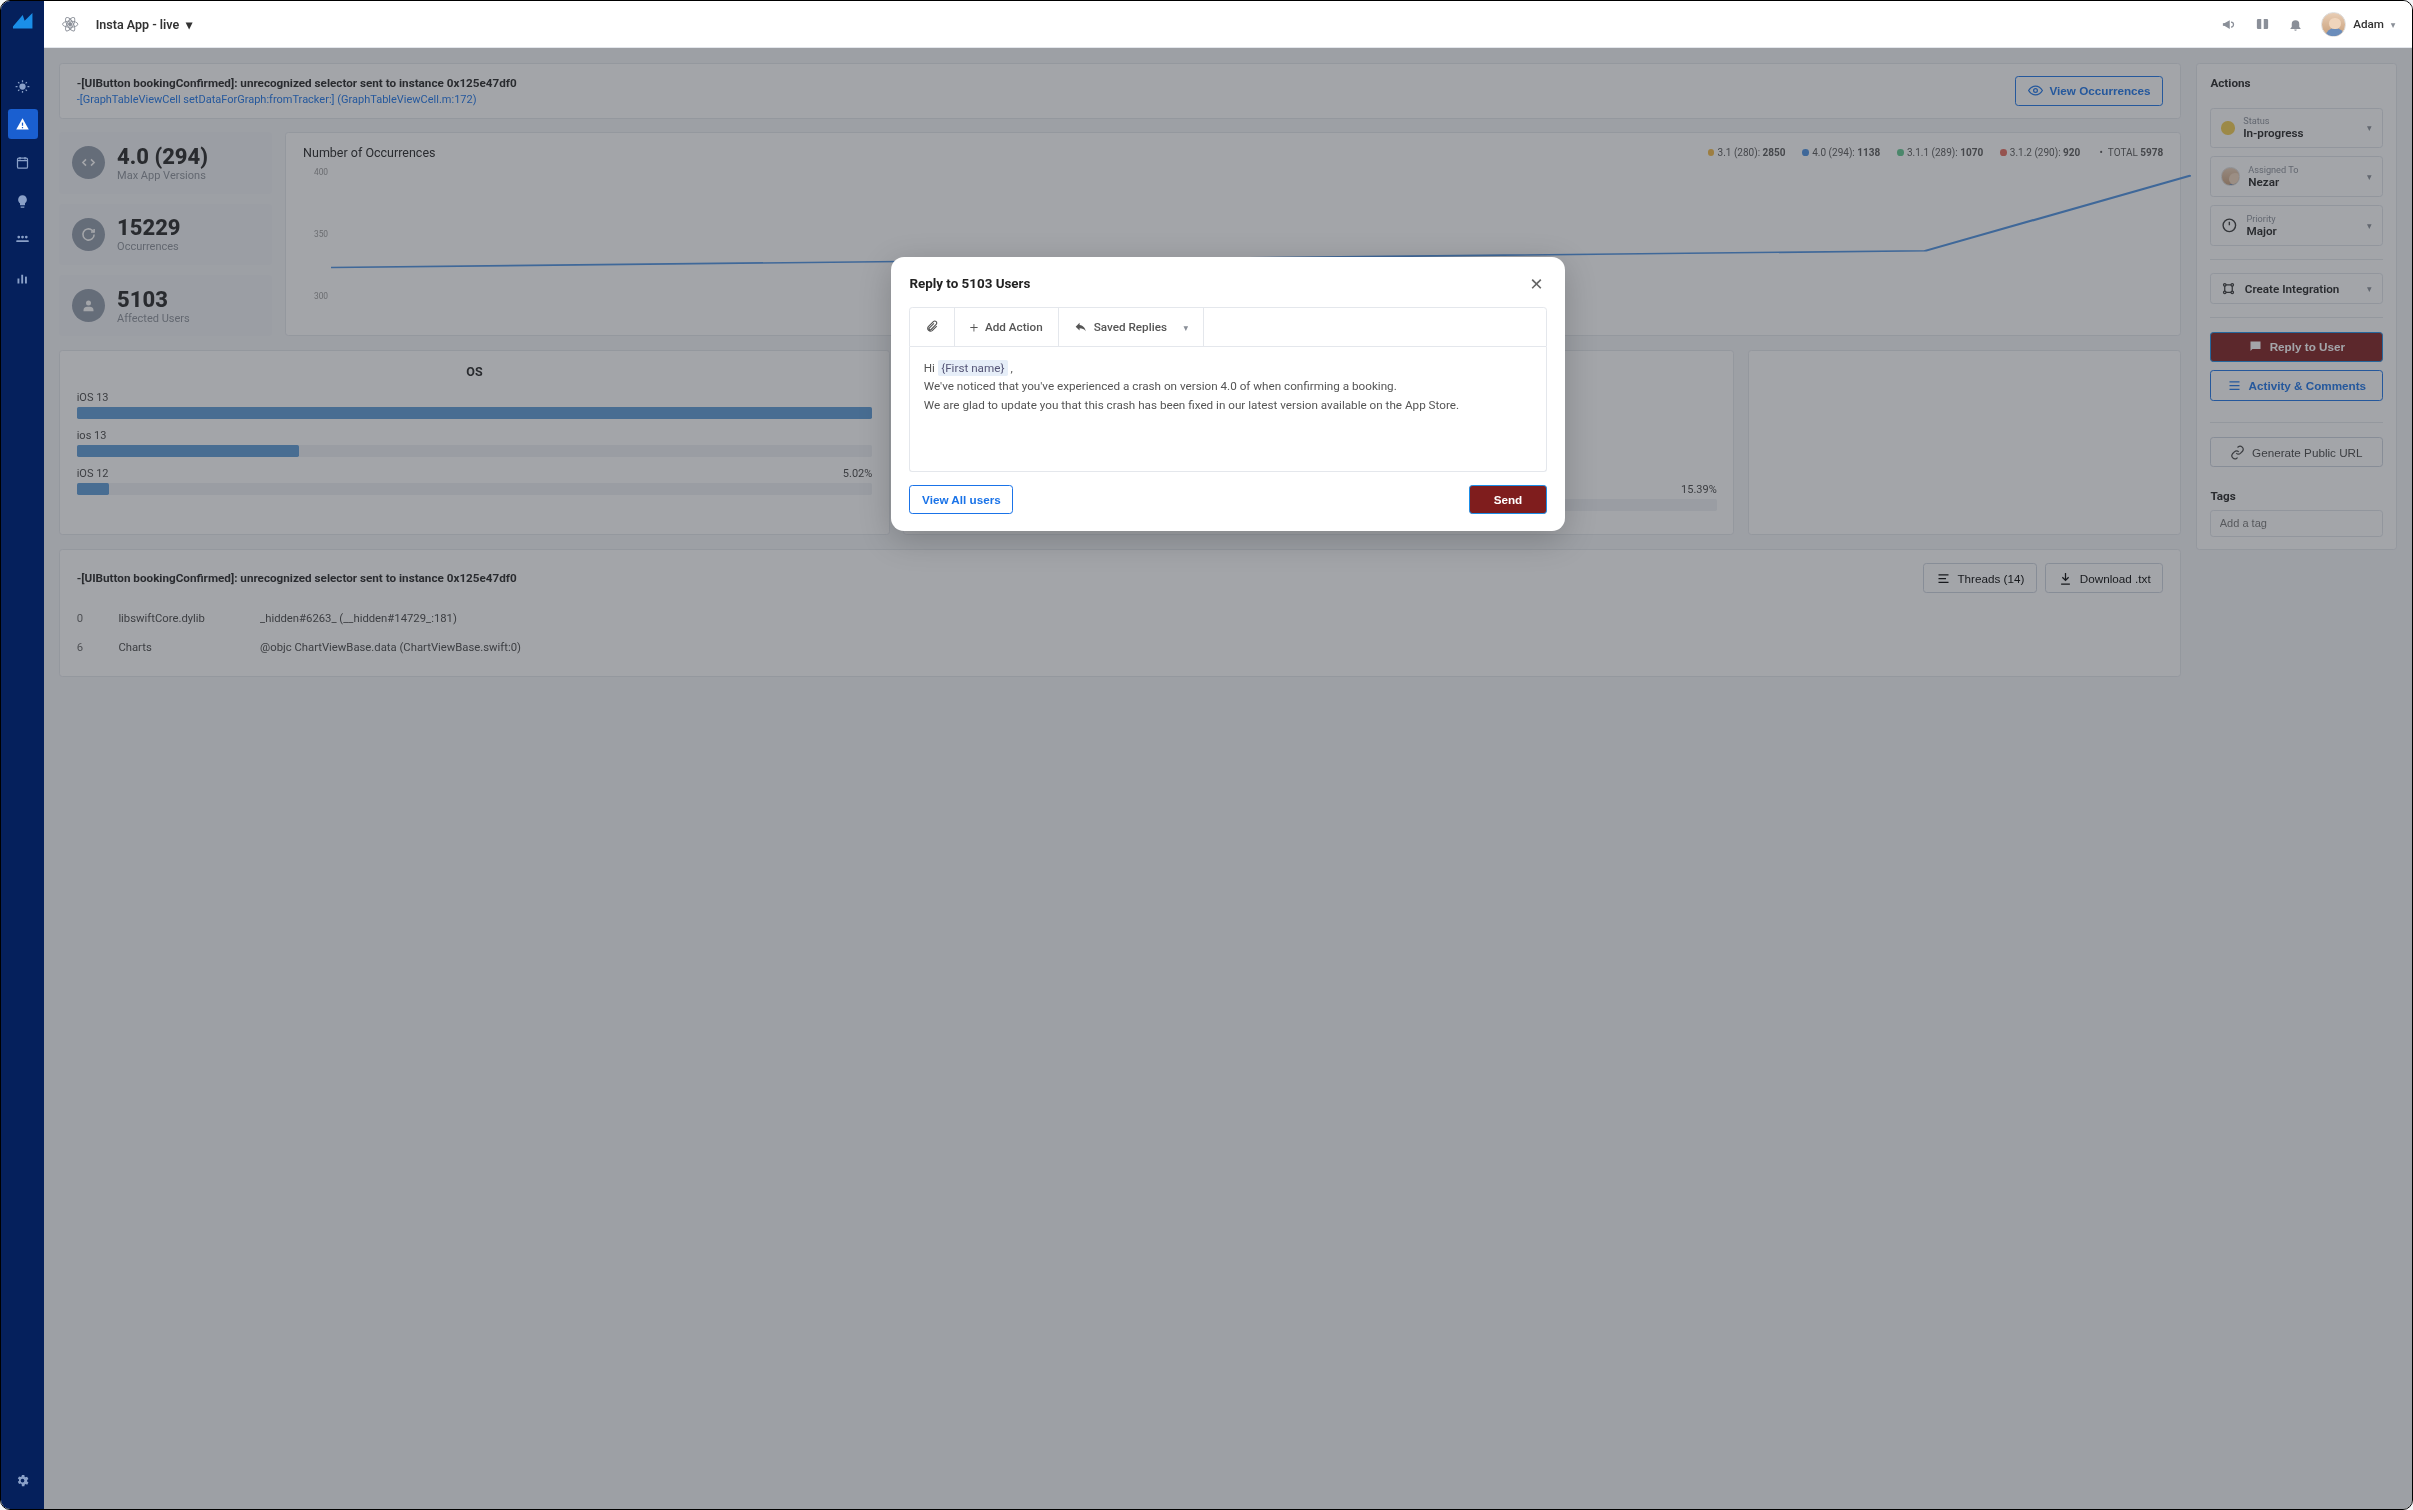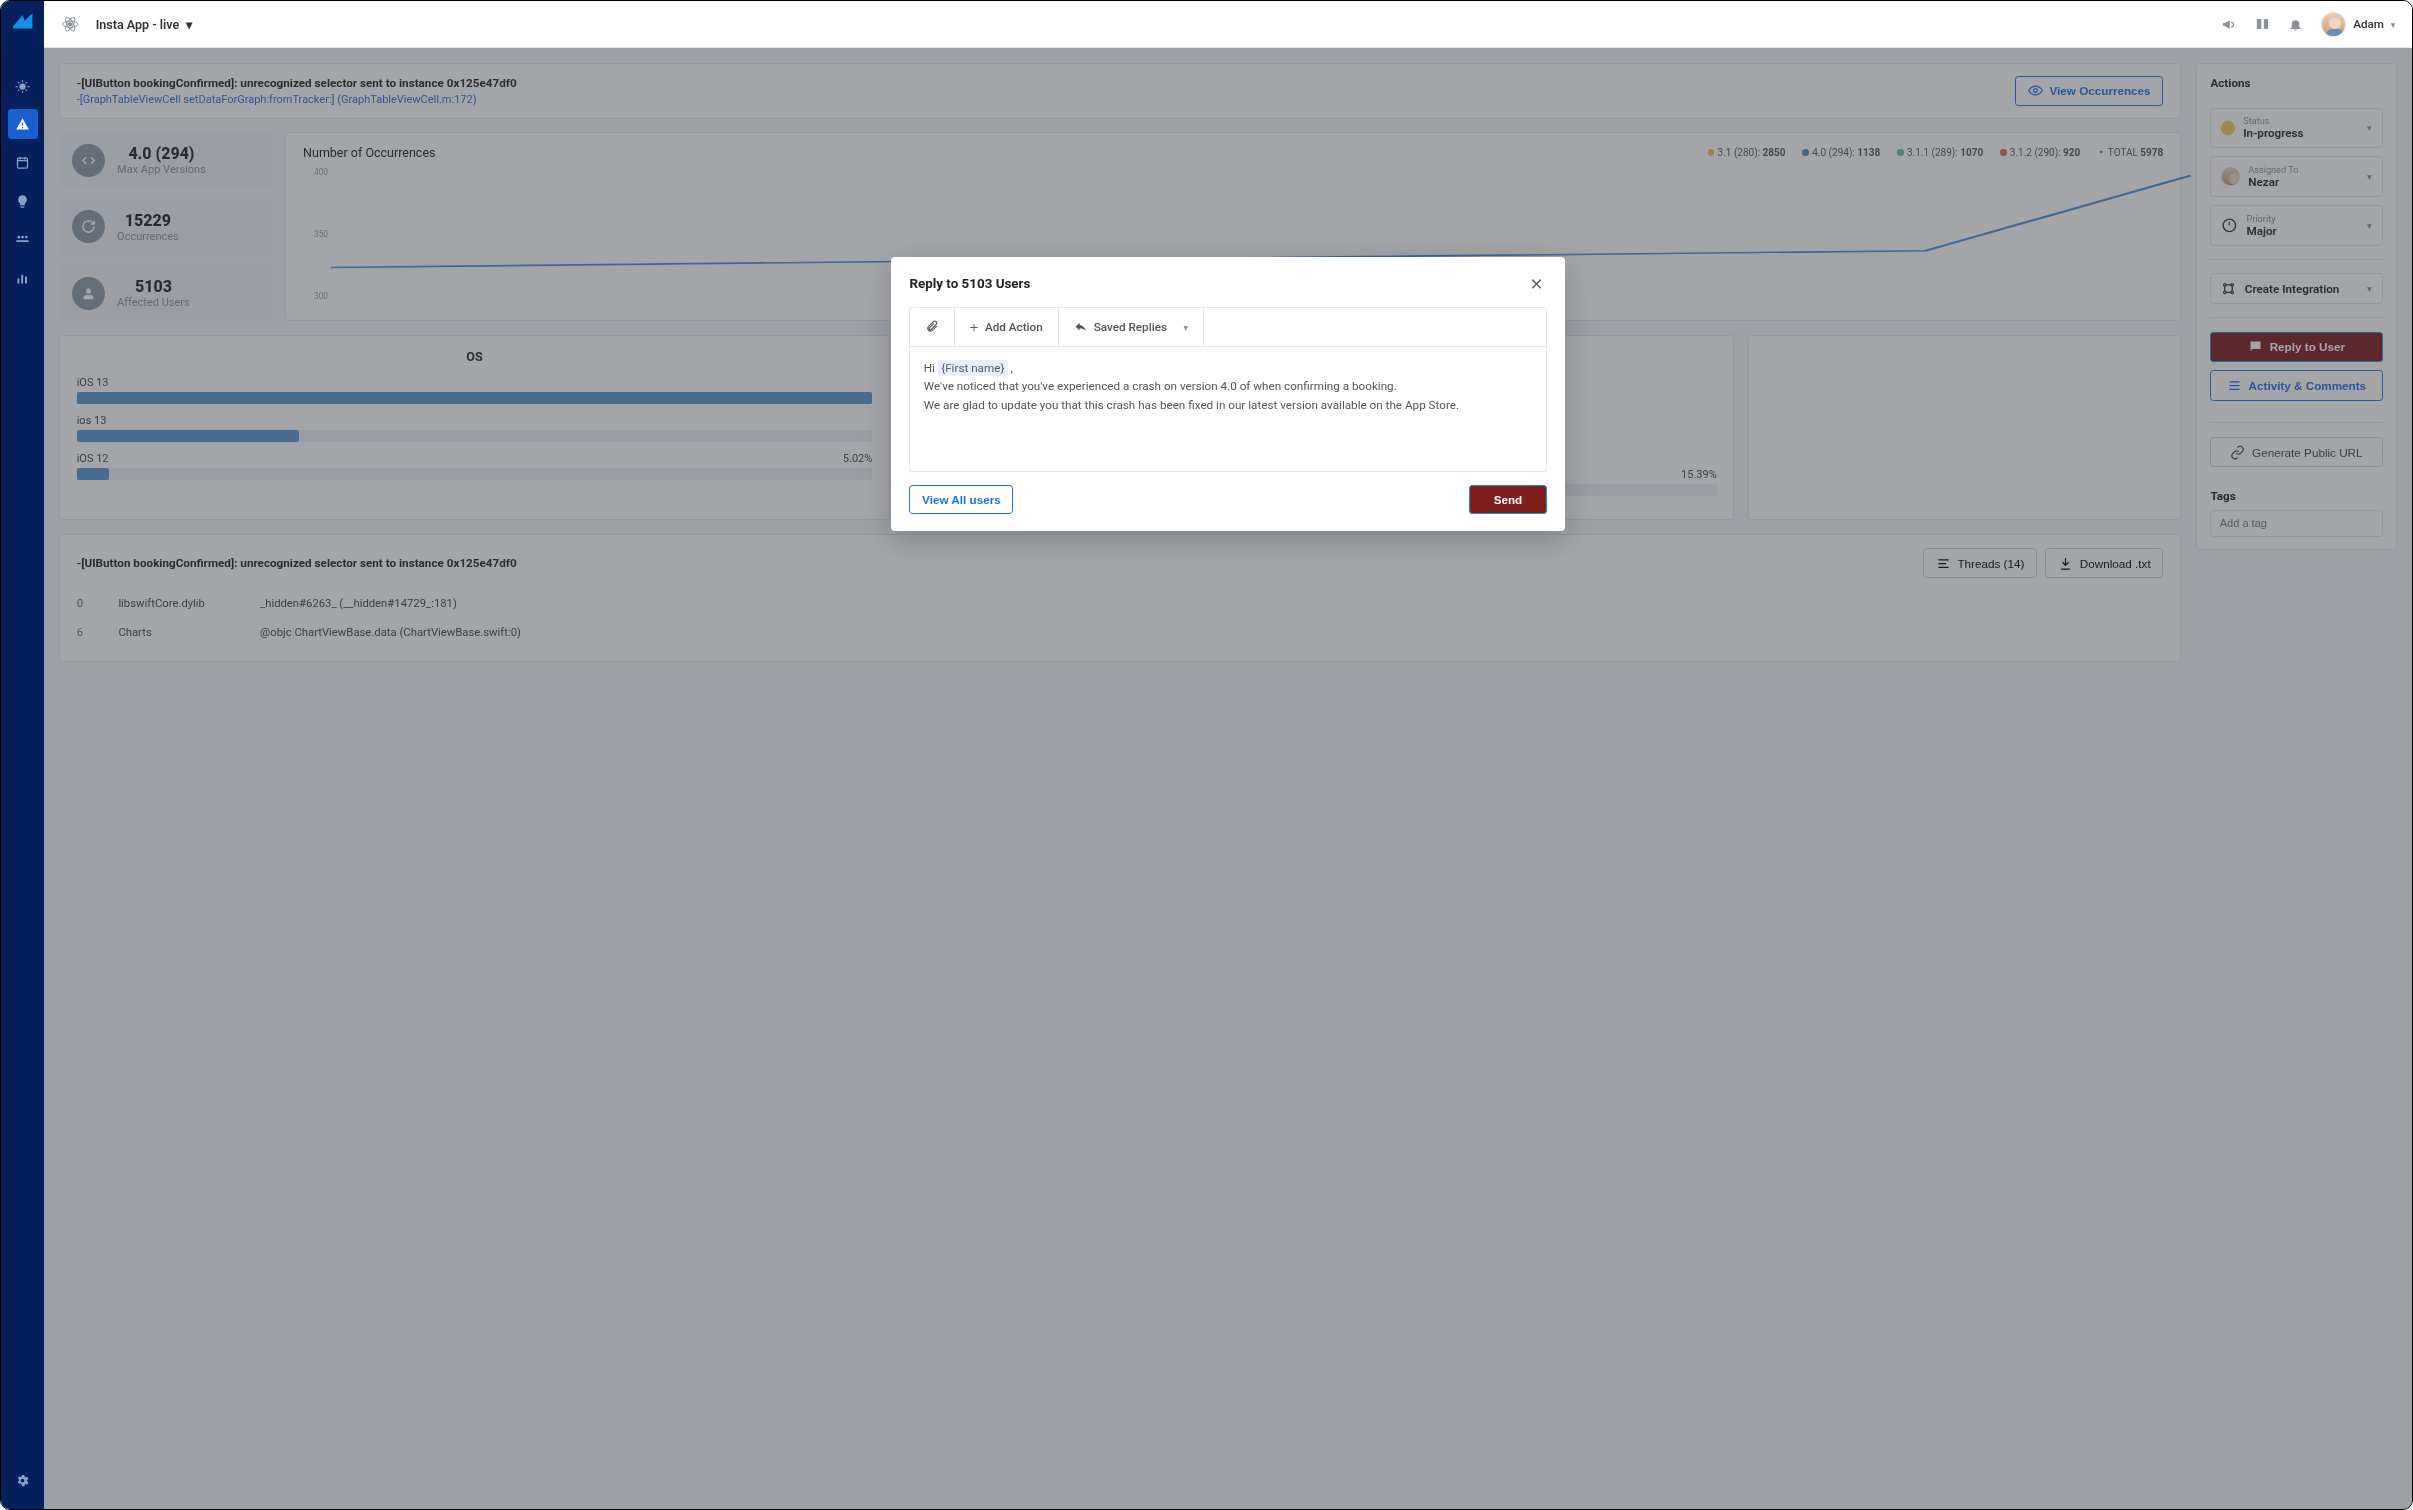--- a/index.html
+++ b/index.html
@@ -40,21 +40,21 @@
   .crash-sub { color:#1a73e8; font-size:11px; margin-top:3.3px; }
   .btn { border:0.8px solid #cdd3de; background:#fff; border-radius:3.3px; padding:6.7px 11.7px; font-size:11.7px; cursor:pointer; display:inline-flex; align-items:center; gap:6.7px;}
   .btn.primary-outline { border-color:#1a73e8; color:#1a73e8; font-weight:600;}
   .btn.primary { background:#7f1d1d; border-color:#1a8ee8; color:#fff; font-weight:600;}
 
   
   .stat-row { display:flex; gap:13.4px; }
   .stat-cards { width:213px; display:flex; flex-direction:column; gap:10px;}
   .stat { background:#f1f3f6; border-radius:3.3px; padding:11.7px 13.4px; display:flex; gap:11.7px; align-items:center;}
   .stat-icon { width:33px; height:33px; border-radius:50%; background:#8f99a8; display:flex; align-items:center; justify-content:center; color:#fff;}
-  .stat-num { font-size:16px; font-weight:800;text-align:center; }
+  .stat-num { font-size:22px; font-weight:800; }
   .stat-label { color:#8a8f98; font-size:11px;}
 
   .chart-card { flex:1; padding:11.7px 16.7px; }
   .chart-head { display:flex; align-items:center; justify-content:space-between; }
   .chart-title { font-weight:400; font-size:12.5px; }
   .legend { display:flex; gap:16.7px; font-size:10px; color:#555; align-items:center;}
   .legend .dot { width:6.7px; height:6.7px; border-radius:50%; display:inline-block; margin-right:3.3px;}
   .legend b { font-weight:700; }
   .chart-body { height:134px; position:relative; margin-top:6.7px;}
   .y-axis { position:absolute; left:0; top:0; bottom:0; width:25px; display:flex; flex-direction:column; justify-content:space-between; font-size:8.4px; color:#999; text-align:right;}
@@ -86,21 +86,21 @@
   .dropdown .sub { font-size:9.2px; color:#8a8f98;}
   .dropdown .val { font-weight:600; font-size:11.7px;}
   .dropdown .status-dot { width:13.4px; height:13.4px; border-radius:50%; background:#f2cc4e;}
   .side-btn { width:100%; justify-content:center; margin-bottom:8.4px;}
   .divider { border-top:0.8px solid #e4e7ec; margin:13.4px 0;}
   .tags-title { font-weight:700; margin:13.4px 0 6.7px; }
   .tag-input { border:0.8px solid #e0e4ea; border-radius:3.3px; padding:6.7px 8.4px; color:#8a8f98; font-size:11px; width:100%;}
 
   
   .overlay { position:absolute; inset:0; background:rgba(50,55,65,0.45); display:flex; align-items:flex-start; justify-content:center; padding-top:209px;}
-  .modal { width:674px; background:#fff; border-radius:4px; box-shadow:0 8.4px 33px rgba(0,0,0,0.2); padding:16.7px 18.4px;}
+  .modal { width:674px; background:#fff; border-radius:13px; box-shadow:0 8.4px 33px rgba(0,0,0,0.2); padding:16.7px 18.4px;}
   .modal-head { display:flex; justify-content:space-between; align-items:center; margin-bottom:13.4px;}
   .modal-title { font-weight:700; font-size:13.4px;}
   .modal-close { cursor:pointer; color:#666; font-size:16.7px; width:20px; text-align:center;}
   .modal-toolbar { border:0.8px solid #e4e7ec; border-radius:3.3px 3.3px 0 0; display:flex; }
   .modal-toolbar .tb-btn { padding:10px 15px; border-right:0.8px solid #e4e7ec; display:flex; align-items:center; gap:6.7px; color:#555; cursor:pointer; font-size:11.7px; font-weight:500;}
   .modal-body { border:0.8px solid #e4e7ec; border-top:none; border-radius:0 0 3.3px 3.3px; padding:11.7px 13.4px; min-height:125px; font-size:11.7px; color:#555; line-height:1.6;}
   .token { background:#e6eef8; padding:0.8px 3.3px; border-radius:1.7px; color:#557;}
   .modal-foot { display:flex; justify-content:space-between; margin-top:13.4px;}
 
   svg { display:block; }

